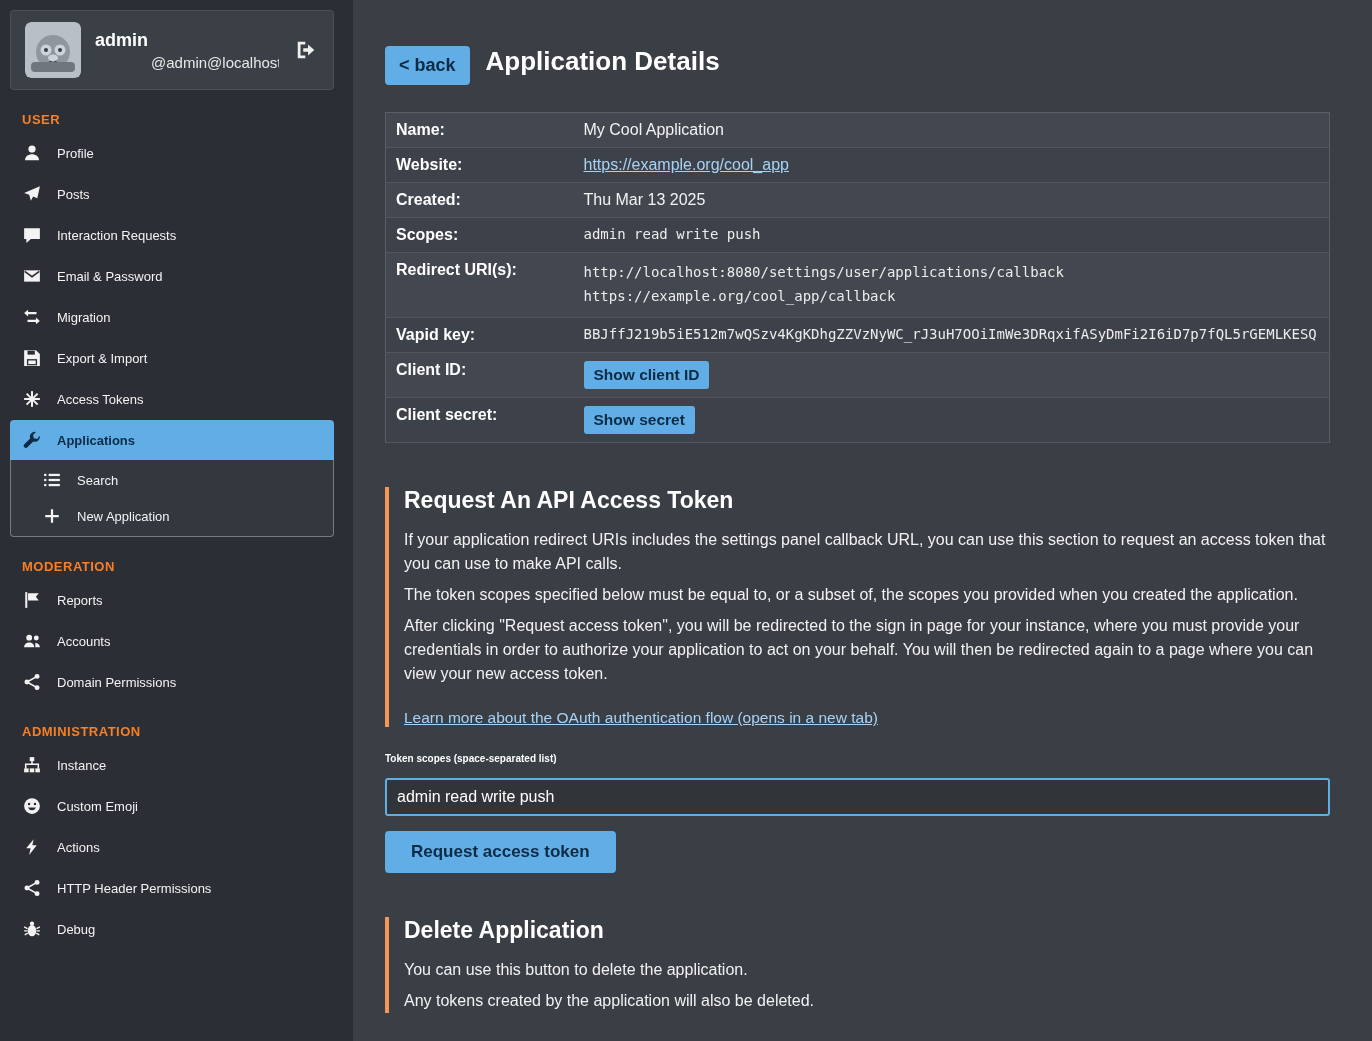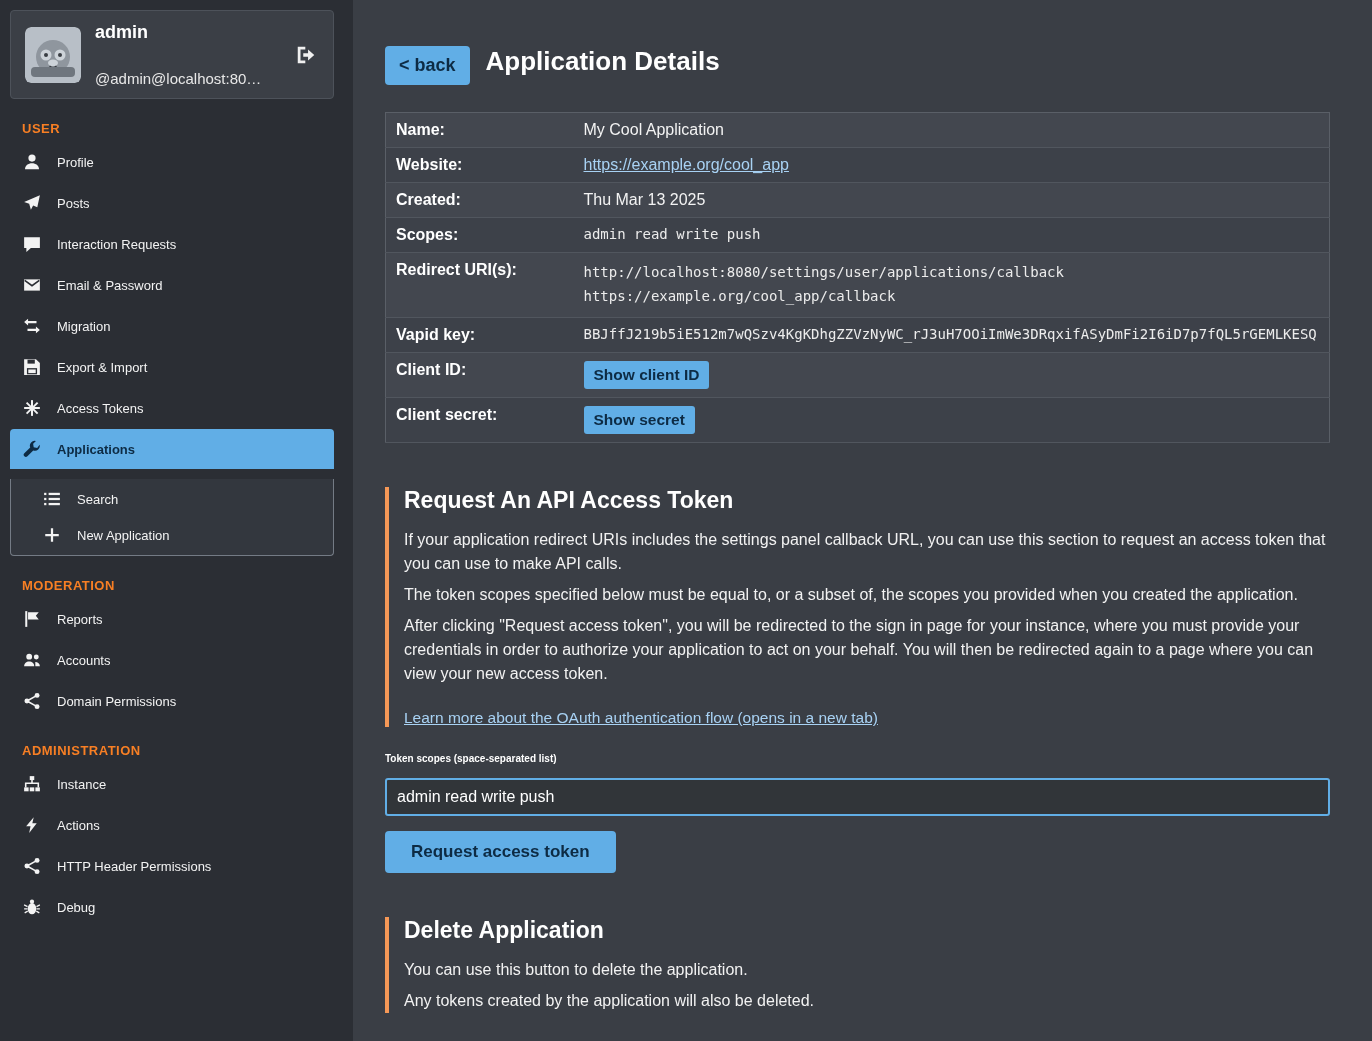--- a/index.html
+++ b/index.html
@@ -28,38 +28,38 @@
     color:var(--text);
     font-family:"Liberation Sans","DejaVu Sans",sans-serif;
   }
   
   .sidebar{width:345px;flex-shrink:0;padding:10px 11px 24px 10px;}
   .user-card{
     background:#3b3f46;border:1px solid #4d525a;border-radius:4px;
     padding:11px 14px;display:flex;align-items:center;gap:14px;margin-bottom:6px;
   }
   .avatar{width:56px;height:56px;border-radius:6px;flex-shrink:0;display:block;}
-  .uc-text{min-width:0;display:flex;flex-direction:column;gap:3px;}
+  .uc-text{min-width:0;display:flex;flex-direction:row;gap:3px;}
   .uc-name{font-weight:bold;font-size:18px;color:#fff;}
   .uc-handle{font-size:15px;color:#e8e8e8;white-space:nowrap;overflow:hidden;margin-top:24px;}
   .logout{margin-left:auto;align-self:center;color:#f0f0f0;cursor:pointer;padding:2px;}
   .logout svg{fill:currentColor;display:block;}
   .sec-head{
     color:var(--accent-orange);font-size:13px;font-weight:bold;letter-spacing:.5px;
     margin:22px 0 6px 12px;
   }
   .nav-item{
     display:flex;align-items:center;gap:15px;padding:11px 12px;margin:0 0 1px 0;
     font-size:13px;border-radius:4px;cursor:pointer;color:var(--text);
   }
   .nicon{width:20px;display:flex;justify-content:center;flex-shrink:0;}
   .nicon svg{fill:currentColor;display:block;}
   .nav-item.selected{
     background:var(--accent-blue);color:var(--btn-dark);font-weight:bold;
-    border-radius:4px 4px 0 0;margin-bottom:10px;
+    border-radius:4px 4px 0 0;margin-bottom:0;
   }
   .submenu{
     border:1px solid #747b85;border-top:none;border-radius:0 0 4px 4px;
     background:#33373e;padding:2px 12px;margin-bottom:8px;
   }
   .submenu .nav-item{padding:9px 12px 9px 19px;border-radius:0;margin:0;}
   
   .main{flex:1;background:var(--panel-bg);margin:0 0 8px 8px;padding:46px 42px 60px 32px;}
   .back-row{display:flex;align-items:flex-start;gap:16px;margin-bottom:27px;}
   .btn{
@@ -275,20 +275,31 @@
           <rect x="6" y="11" width="4" height="3.5"></rect>
           <rect x="11" y="11" width="4" height="3.5"></rect>
           <path d="M7.3 4.5h1.4v2.1h5.6V11h-1.4V8H3.1v3H1.7V6.6h5.6z"></path>
         </svg>
       </span>
     <span>Instance</span>
   </div>
   <div class="nav-item">
     <span class="nicon">
         <svg viewBox="0 0 16 16" width="18" height="18">
+          <circle cx="8" cy="8" r="7"></circle>
+          <circle cx="5.4" cy="6.3" r="1.1" fill="#2b2e34"></circle>
+          <circle cx="10.6" cy="6.3" r="1.1" fill="#2b2e34"></circle>
+          <path d="M4.4 9.3a3.9 3.9 0 0 0 7.2 0z" fill="#2b2e34"></path>
+        </svg>
+      </span>
+    <span>Custom Emoji</span>
+  </div>
+  <div class="nav-item">
+    <span class="nicon">
+        <svg viewBox="0 0 16 16" width="18" height="18">
           <path d="M9.5 1 2.8 9h3.9l-1.2 6 6.7-8.5H8.3z"></path>
         </svg>
       </span>
     <span>Actions</span>
   </div>
   <div class="nav-item">
     <span class="nicon">
         <svg viewBox="0 0 16 16" width="18" height="18">
           <path d="M3.5 8 12.5 3M3.5 8l9 5" stroke="currentColor" stroke-width="1.4" fill="none"></path>
           <circle cx="12.5" cy="3" r="2.2"></circle>

